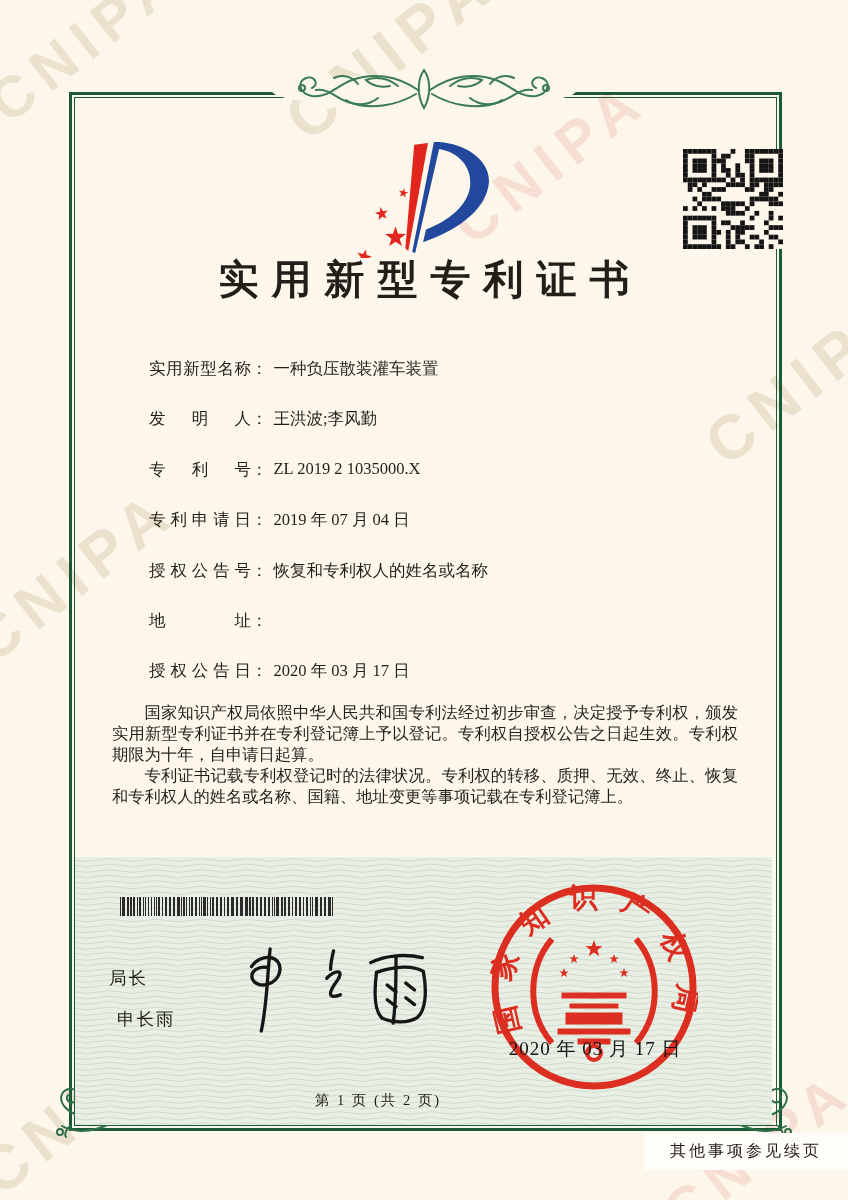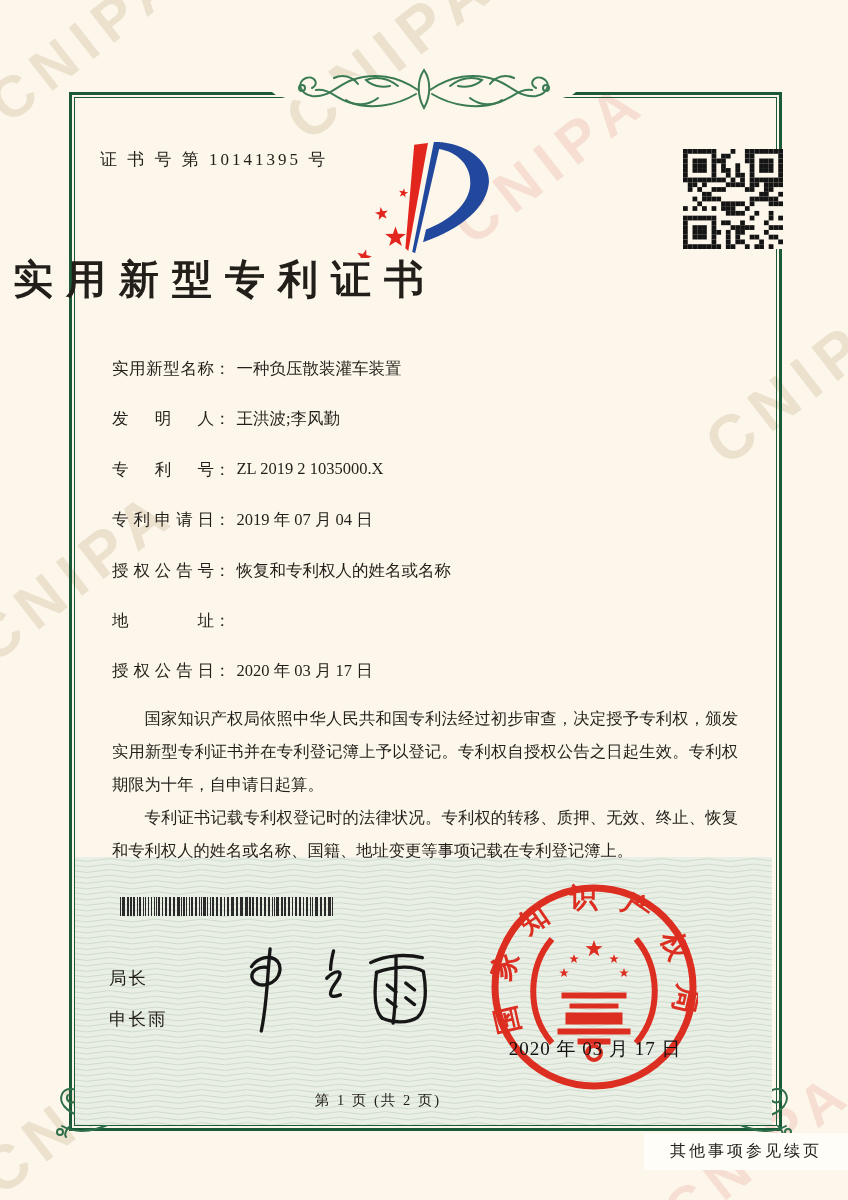--- a/index.html
+++ b/index.html
@@ -30,39 +30,39 @@
   .frame-inner{position:absolute; left:2px; top:2px; right:2px; bottom:2px; border:1px solid #1b5a38;}
   .ornament-top{position:absolute; left:244px; top:58px; z-index:3;}
   .flourish{position:absolute; z-index:3;}
   .flourish.left{left:52px; top:1082px;}
   .flourish.right{left:732px; top:1082px; transform:scaleX(-1);}
   
   .cert-no{position:absolute; left:100px; top:148px; font-size:17px; letter-spacing:3px; z-index:4;}
   .logo{position:absolute; left:352px; top:136px; z-index:4;}
   .qr{position:absolute; left:683px; top:149px; width:100px; height:100px; z-index:4;}
   .title{
-    position:absolute; left:0; top:252px; width:848px; 
+    position:absolute; left:0; top:252px; width:848px; text-align:center;
     font-size:40px; font-weight:bold; letter-spacing:13px; text-indent:13px; z-index:4;
   }
   
   .fields{position:absolute; left:112px; top:358px; width:640px; z-index:4; font-size:16.5px;}
-  .frow{position:relative; height:50.4px; display:flex; align-items:flex-start; white-space:nowrap;}
+  .frow{position:relative; height:50.4px; display:flex; align-items:flex-start; white-space:nowrap;margin-left:37px;}
   .flabel{display:inline-block; width:102px; text-align:justify; text-align-last:justify;}
   .fcolon{display:inline-block; margin-right:6px;}
   .fpair2{position:absolute; left:323px; top:0; white-space:nowrap;}
   
   .paras{position:absolute; left:112px; top:702px; width:626px; z-index:4;
-    font-size:16.3px; line-height:33px; text-align:justify;}
+    font-size:16.3px; line-height:21px; text-align:justify;}
   .paras p{margin:0; text-indent:2em;}
   
   .band{position:absolute; left:75px; top:857px; width:697px; height:268px;
     background:#e9efe4; z-index:3; overflow:hidden;}
   .barcode{position:absolute; left:120px; top:897px; z-index:5;}
   .bureau{position:absolute; left:109px; top:966px; z-index:5; font-size:17.5px; letter-spacing:2px;}
-  .bureau .name{margin-top:17px;}
+  .bureau .name{margin-top:17px;margin-left:8px;}
   .signature{position:absolute; left:233px; top:938px; z-index:5;}
   .seal{position:absolute; left:490px; top:883px; z-index:6; opacity:.95;}
   .seal-date{position:absolute; left:470px; top:1036px; width:250px; text-align:center;
     z-index:7; font-size:19px; color:#111; letter-spacing:1px;}
   .page-num{position:absolute; left:0; top:1091px; width:756px; text-align:center;
     z-index:5; font-size:14.5px; letter-spacing:2px;}
   
   .note{
     position:absolute; left:0; top:1133px; width:848px; text-align:right; z-index:4;
   }
@@ -123,21 +123,20 @@
   <svg class="flourish right" width="64" height="56" viewBox="0 0 64 56">
     <g stroke="#2e6f49" stroke-width="2" fill="none" stroke-linecap="round">
       <path d="M62,34 C40,38 22,36 12,24 C6,16 10,6 20,7 C28,8 29,17 22,20 C17,22 13,17 16,13"></path>
       <path d="M62,40 C42,50 24,52 10,44"></path>
       <path d="M30,34 C26,26 30,16 40,12"></path>
       <circle cx="8" cy="50" r="3"></circle>
       <path d="M18,44 C14,48 12,52 14,55"></path>
     </g>
   </svg>
 
-  <div class="cert-no">证 书 号 第 10141395 号</div>
 
   <svg class="logo" width="148" height="122" viewBox="0 0 150 124">
     <g id="logo-stars">
         <polygon points="52.9,53.1 53.4,56.6 57.0,57.3 53.8,58.9 54.2,62.5 51.7,60.0 48.4,61.5 50.0,58.3 47.6,55.7 51.1,56.2" fill="#e3261d"></polygon>
         <polygon points="28.8,72.1 31.2,76.5 36.2,75.7 32.8,79.4 35.0,83.9 30.5,81.8 26.9,85.3 27.5,80.3 23.1,78.0 28.0,77.1" fill="#e3261d"></polygon>
         <polygon points="44.0,92.0 46.6,99.4 54.5,99.6 48.2,104.4 50.5,111.9 44.0,107.4 37.5,111.9 39.8,104.4 33.5,99.6 41.4,99.4" fill="#e3261d"></polygon>
         <polygon points="14.1,115.3 14.5,121.0 20.0,122.6 14.7,124.7 14.9,130.5 11.2,126.1 5.8,128.0 8.8,123.2 5.3,118.6 10.9,120.0" fill="#e3261d"></polygon>
         <polygon points="28.0,142.0 30.8,150.1 39.4,150.3 32.6,155.5 35.1,163.7 28.0,158.8 20.9,163.7 23.4,155.5 16.6,150.3 25.2,150.1" fill="#e3261d"></polygon>
       </g>
     <polygon points="63,9 77,7 57,117 54,114" fill="#e3261d"></polygon>

